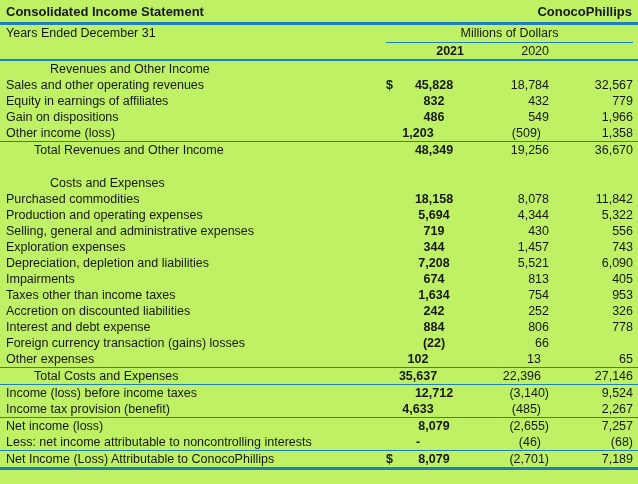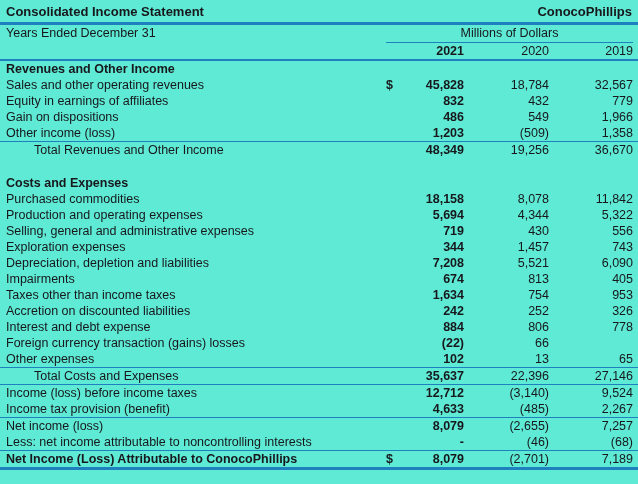--- a/index.html
+++ b/index.html
@@ -3,21 +3,21 @@
 <meta charset="utf-8">
 <style>
   :root{
     --blue:#1e81be;
     --ink:#17171c;
   }
   *{box-sizing:border-box;margin:0;padding:0;}
   html,body{background:#fff;}
   .doc{
     width:638px;height:484px;
-    background:#5eead4;
+    background:#bef264;
     font-family:"Liberation Sans","DejaVu Sans",sans-serif;
     font-size:12.5px;
     color:var(--ink);
     overflow:hidden;
   }
   
   .title-row{
     display:flex;justify-content:space-between;align-items:flex-end;
     padding:4px 6px 3px 6px;
     border-bottom:3px solid var(--blue);
@@ -46,25 +46,25 @@
   
   .row{
     display:grid;
     grid-template-columns:1fr 18px 60px 85px 84px;
     padding:0 5px 0 6px;
     line-height:16px;
   }
   .cell{white-space:nowrap;overflow:hidden;}
   .cell.num{text-align:right;}
   .cell.dollar{font-weight:700;}
-  .cell.y2021{font-weight:700;}
-  .row.section .cell.label{font-weight:700;}
+  .cell.y2021{font-weight:700;text-align:center;}
+  .row.section .cell.label{font-weight:400;margin-left:44px;}
   .row.total .cell.label{padding-left:28px;}
-  .row.grand_total .cell.label{font-weight:700;}
-  .rule-below{border-bottom:1px solid var(--blue);}
+  .row.grand_total .cell.label{font-weight:400;}
+  .rule-below{border-bottom:1px solid var(--blue);gap:8px;}
   .thick-rule-below{border-bottom:3px solid var(--blue);}
   .spacer{height:17px;}
 </style>
 </head>
 <body>
 
 <div class="doc">
 
   <div class="title-row">
     <span>Consolidated Income Statement</span>
@@ -74,21 +74,20 @@
   <div class="subheader">
     <div class="sub-row1">
       <span>Years Ended December 31</span>
       <span class="units">Millions of Dollars</span>
     </div>
     <div class="years-row">
       <span></span>
       <span></span>
       <span class="y first">2021</span>
       <span class="y">2020</span>
-      <span class="y">2019</span>
     </div>
   </div>
 
   <div>
       <div class="row section">
         <div class="cell label">Revenues and Other Income</div>
         <div class="cell dollar"></div>
         <div class="cell num y2021"></div>
         <div class="cell num y2020"></div>
         <div class="cell num y2019"></div>

